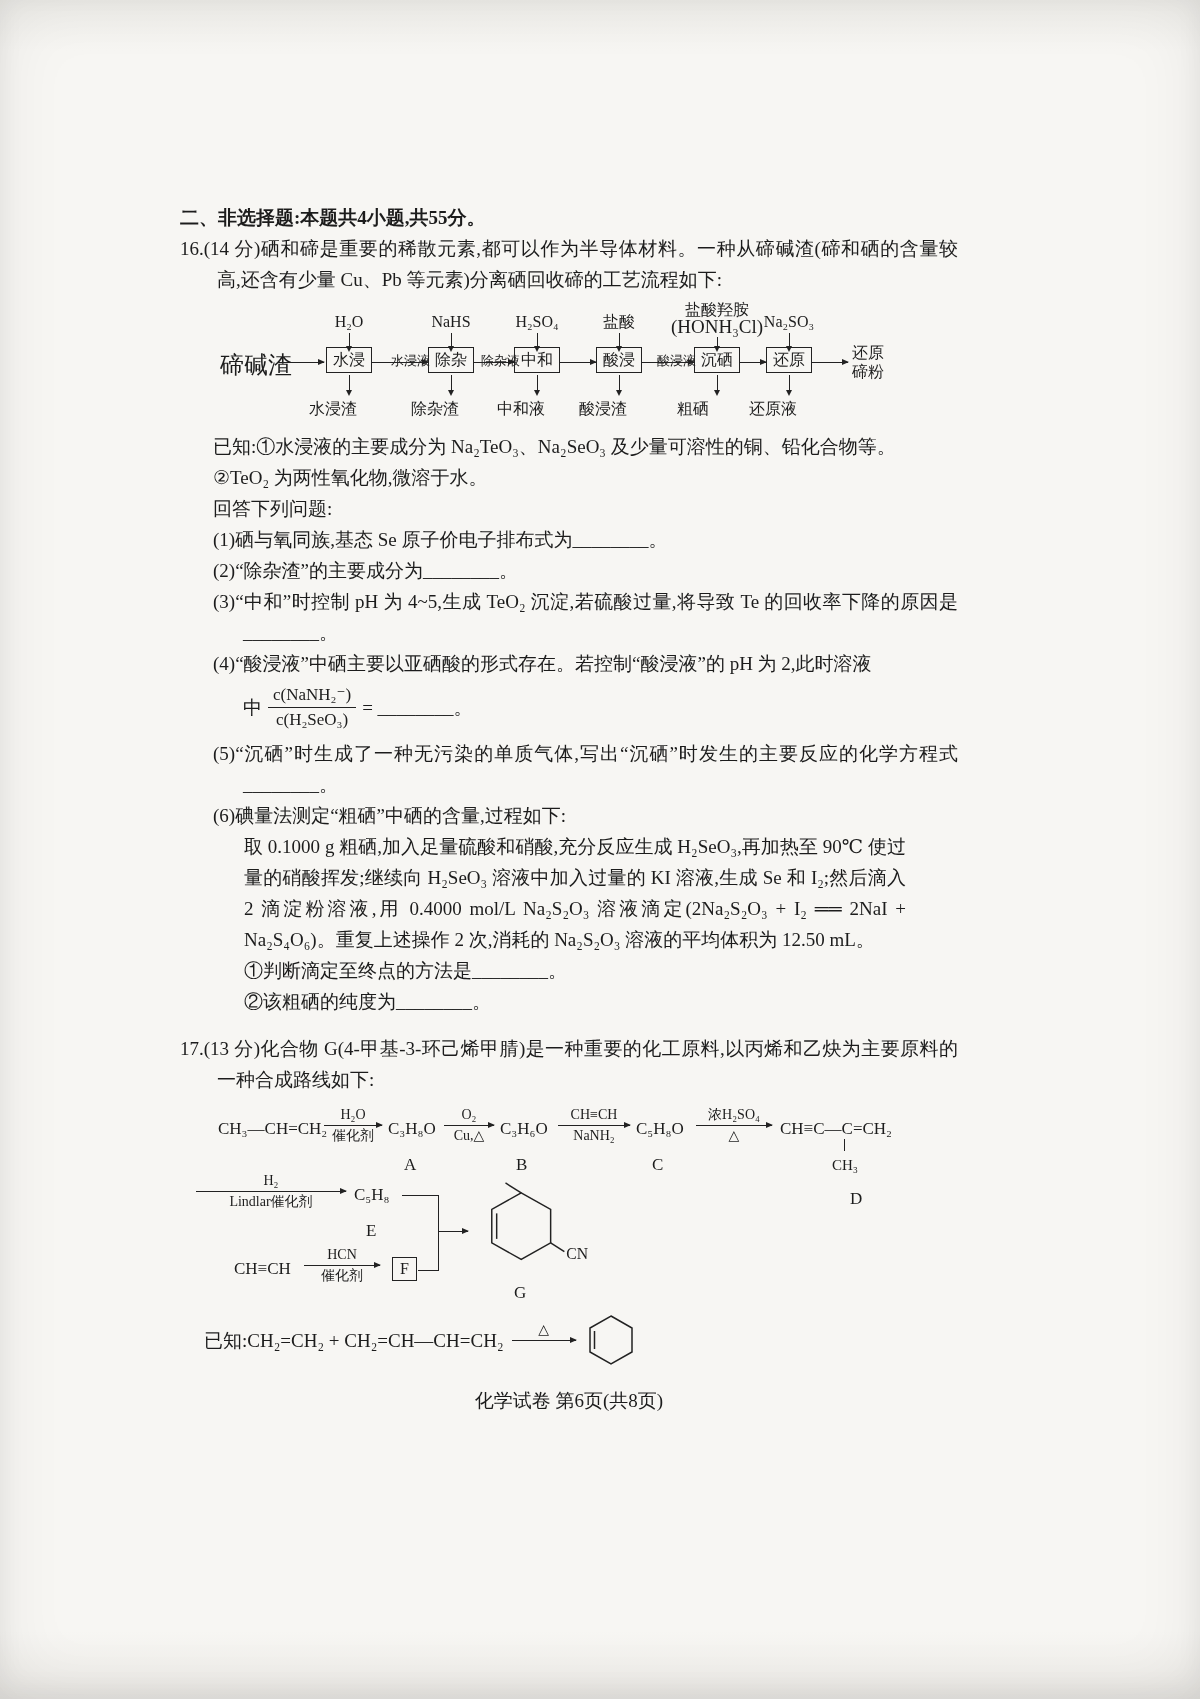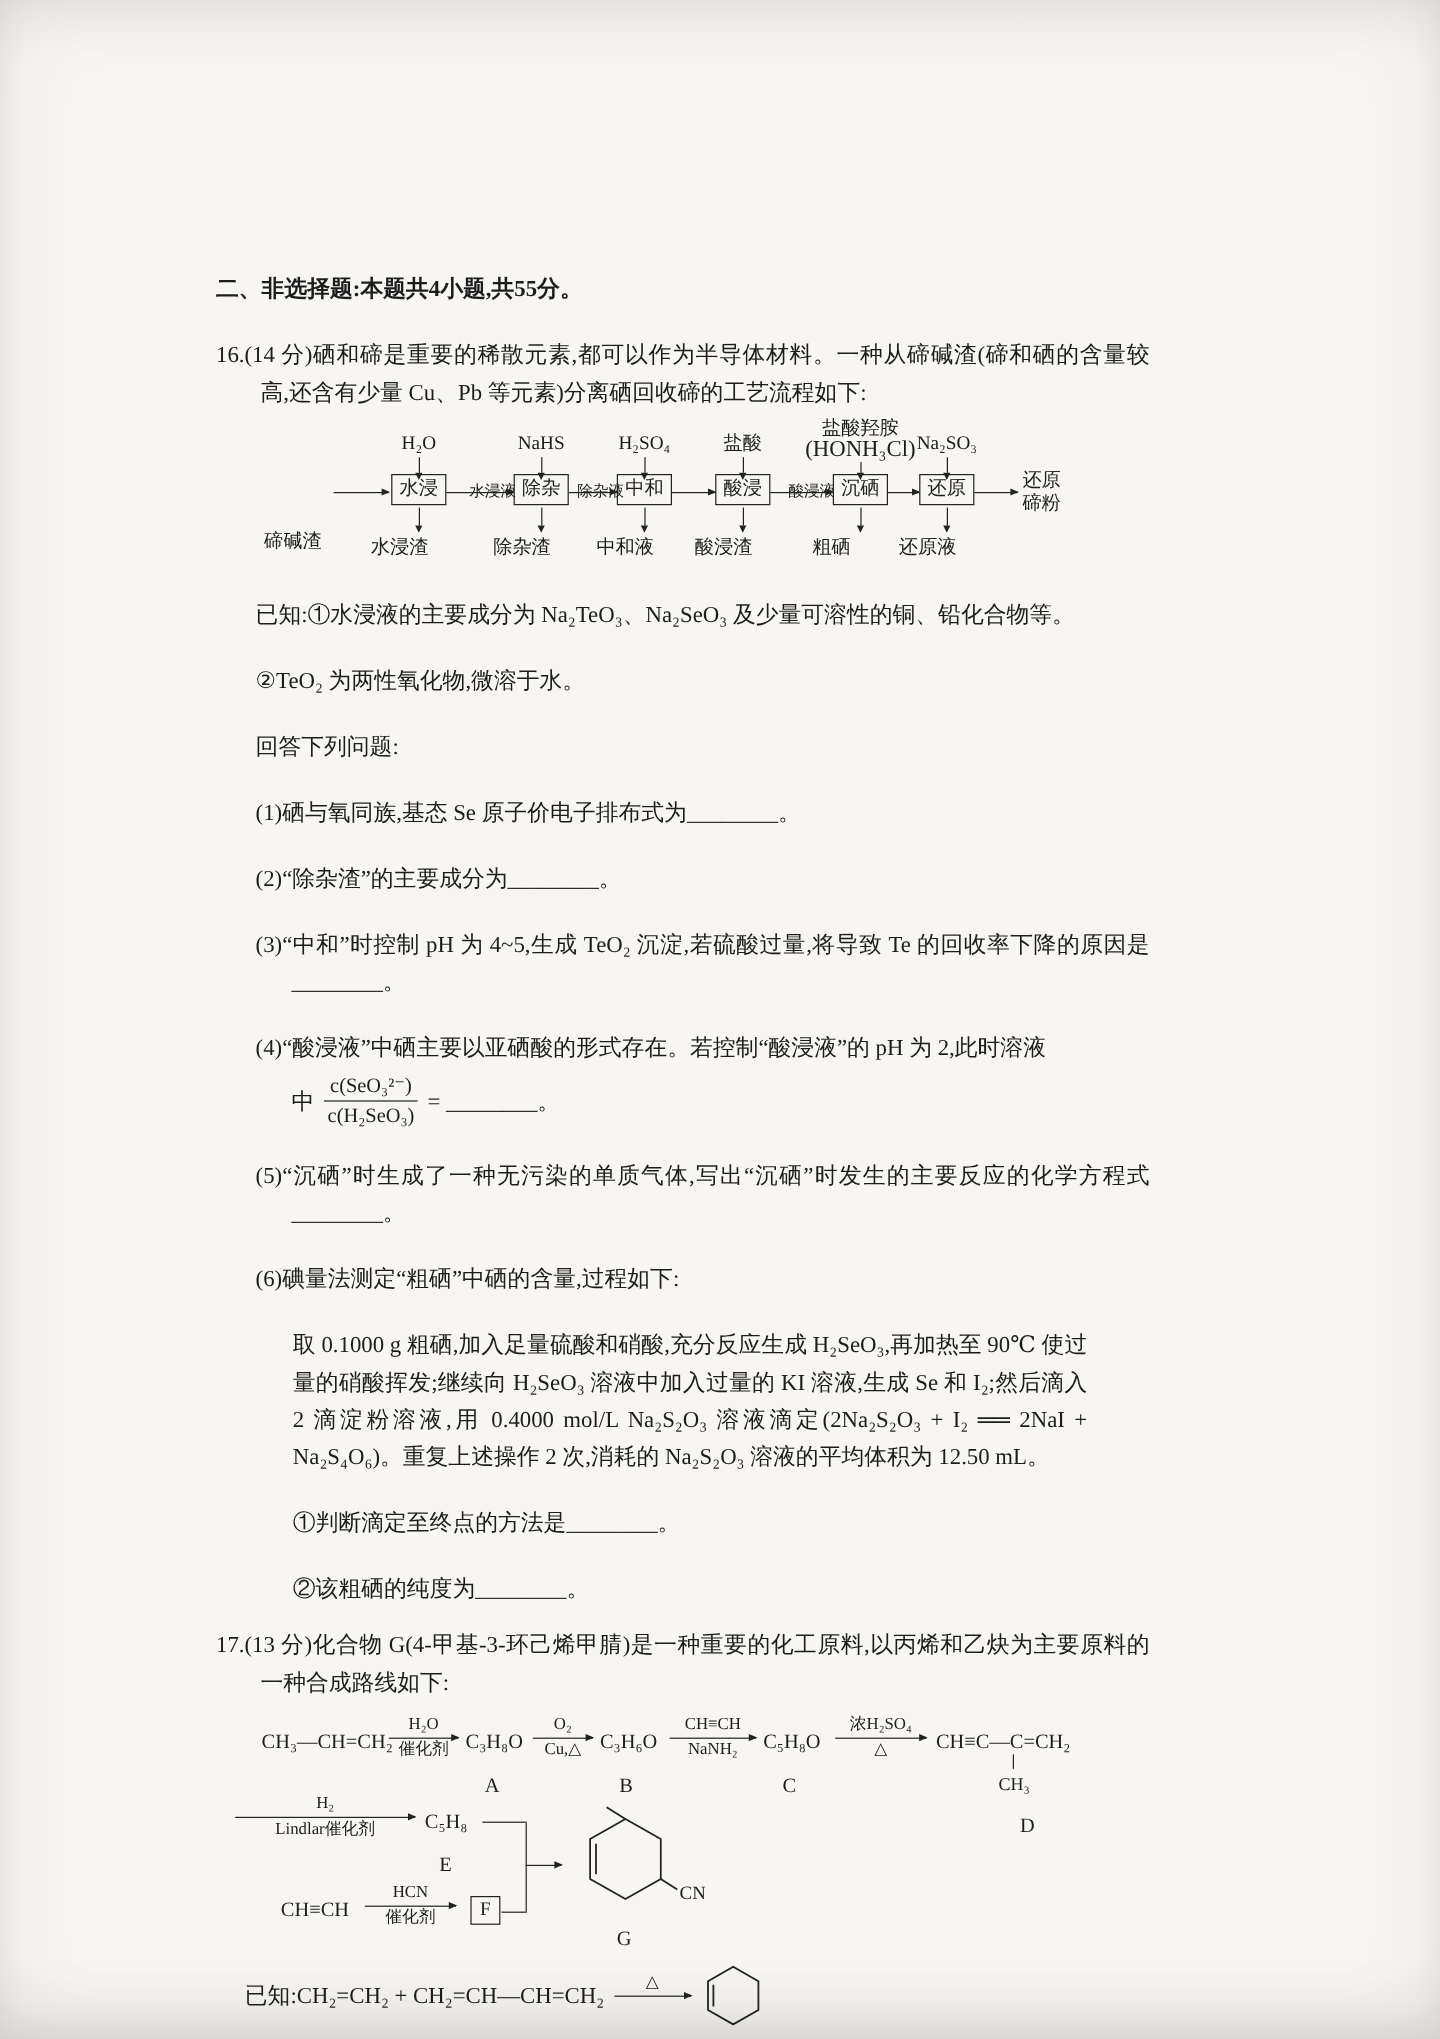--- a/index.html
+++ b/index.html
@@ -8,39 +8,39 @@
     background:#e9e8e5;
     font-family:"Liberation Serif","DejaVu Serif",serif;
     color:#1c1c1c;
   }
   .page {
     position:relative; width:1200px; height:1699px; overflow:hidden;
     background:linear-gradient(180deg,#efeeea 0%,#f7f6f3 3%,#f7f6f3 96%,#eceae6 100%);
     box-shadow:inset 0 0 70px rgba(0,0,0,.07), inset 0 -8px 26px rgba(0,0,0,.06);
   }
   .content { position:absolute; left:180px; top:202px; width:778px; font-size:19px; line-height:31px; }
-  p.line { text-align:justify;margin-top:24px; }
+  p.line { text-align:justify; }
   .bold { font-weight:bold; }
   .qhead { padding-left:37px; text-indent:-37px; }
   .sub { padding-left:63px; text-indent:-30px; }
   .plain33 { padding-left:33px; }
   .block6 { margin-left:64px; width:662px; text-align:justify; }
   .ksp { display:inline-block; width:26px; }
   .kterm i { font-style:italic; }
   .kterm sub { font-size:12px; }
 
   
   .fracline { padding-left:63px; display:flex; align-items:center; gap:6px; margin:5px 0 7px 0; line-height:normal; }
   .frac { display:inline-flex; flex-direction:column; align-items:center; font-size:17px; line-height:22px; }
   .frac .num { border-bottom:1.4px solid #222; padding:0 5px 1px 5px; }
   .frac .den { padding:1px 5px 0 5px; }
 
   
   .flowchart { position:relative; height:124px; margin:6px 0; font-family:"Liberation Serif",serif; }
-  .fc-in { position:absolute; font-size:16px; white-space:nowrap;margin-top:38px; }
+  .fc-in { position:absolute; font-size:24px; white-space:nowrap; }
   .fbox { position:absolute; top:46px; width:46px; height:26px; border:1.4px solid #222; text-align:center; font-size:16px; line-height:23px; }
   .harrow { position:absolute; height:0; border-top:1.4px solid #222; }
   .harrow::after { content:''; position:absolute; right:-1px; top:-4px; width:0; height:0;
     border-left:7px solid #222; border-top:3.5px solid transparent; border-bottom:3.5px solid transparent; }
   .hline { position:absolute; height:0; border-top:1.4px solid #222; }
   .vline { position:absolute; width:0; border-left:1.4px solid #222; }
   .varr { position:absolute; width:0; border-left:1.4px solid #222; }
   .varr::after { content:''; position:absolute; left:-4.2px; bottom:-6px; width:0; height:0;
     border-top:6.5px solid #222; border-left:3.7px solid transparent; border-right:3.7px solid transparent; }
   .fclab { position:absolute; font-size:13px; text-align:right; white-space:nowrap; }
@@ -142,21 +142,21 @@
 
     <p class="line plain33">回答下列问题:</p>
     <p class="line sub">(1)硒与氧同族,基态 Se 原子价电子排布式为________。</p>
     <p class="line sub">(2)“除杂渣”的主要成分为________。</p>
     <p class="line sub">(3)“中和”时控制 pH 为 4~5,生成 TeO₂ 沉淀,若硫酸过量,将导致 Te 的回收率下降的原因是________。</p>
     <p class="line sub">(4)“酸浸液”中硒主要以亚硒酸的形式存在。若控制“酸浸液”的 pH 为 2,此时溶液</p>
 
     <div class="fracline">
       <span>中</span>
       <span class="frac">
-        <span class="num">c(SeO₃²⁻)</span>
+        <span class="num">c(NaNH₂⁻)</span>
         <span class="den">c(H₂SeO₃)</span>
       </span>
       <span>= ________。</span>
     </div>
 
     <p class="line sub">(5)“沉硒”时生成了一种无污染的单质气体,写出“沉硒”时发生的主要反应的化学方程式________。</p>
     <p class="line sub">(6)碘量法测定“粗硒”中硒的含量,过程如下:</p>
     <p class="line block6">取 0.1000 g 粗硒,加入足量硫酸和硝酸,充分反应生成 H₂SeO₃,再加热至 90℃ 使过量的硝酸挥发;继续向 H₂SeO₃ 溶液中加入过量的 KI 溶液,生成 Se 和 I₂;然后滴入 2 滴淀粉溶液,用 0.4000 mol/L Na₂S₂O₃ 溶液滴定(2Na₂S₂O₃ + I₂ ══ 2NaI + Na₂S₄O₆)。重复上述操作 2 次,消耗的 Na₂S₂O₃ 溶液的平均体积为 12.50 mL。</p>
     <p class="line block6">①判断滴定至终点的方法是________。</p>
     <p class="line block6">②该粗硒的纯度为________。</p>

